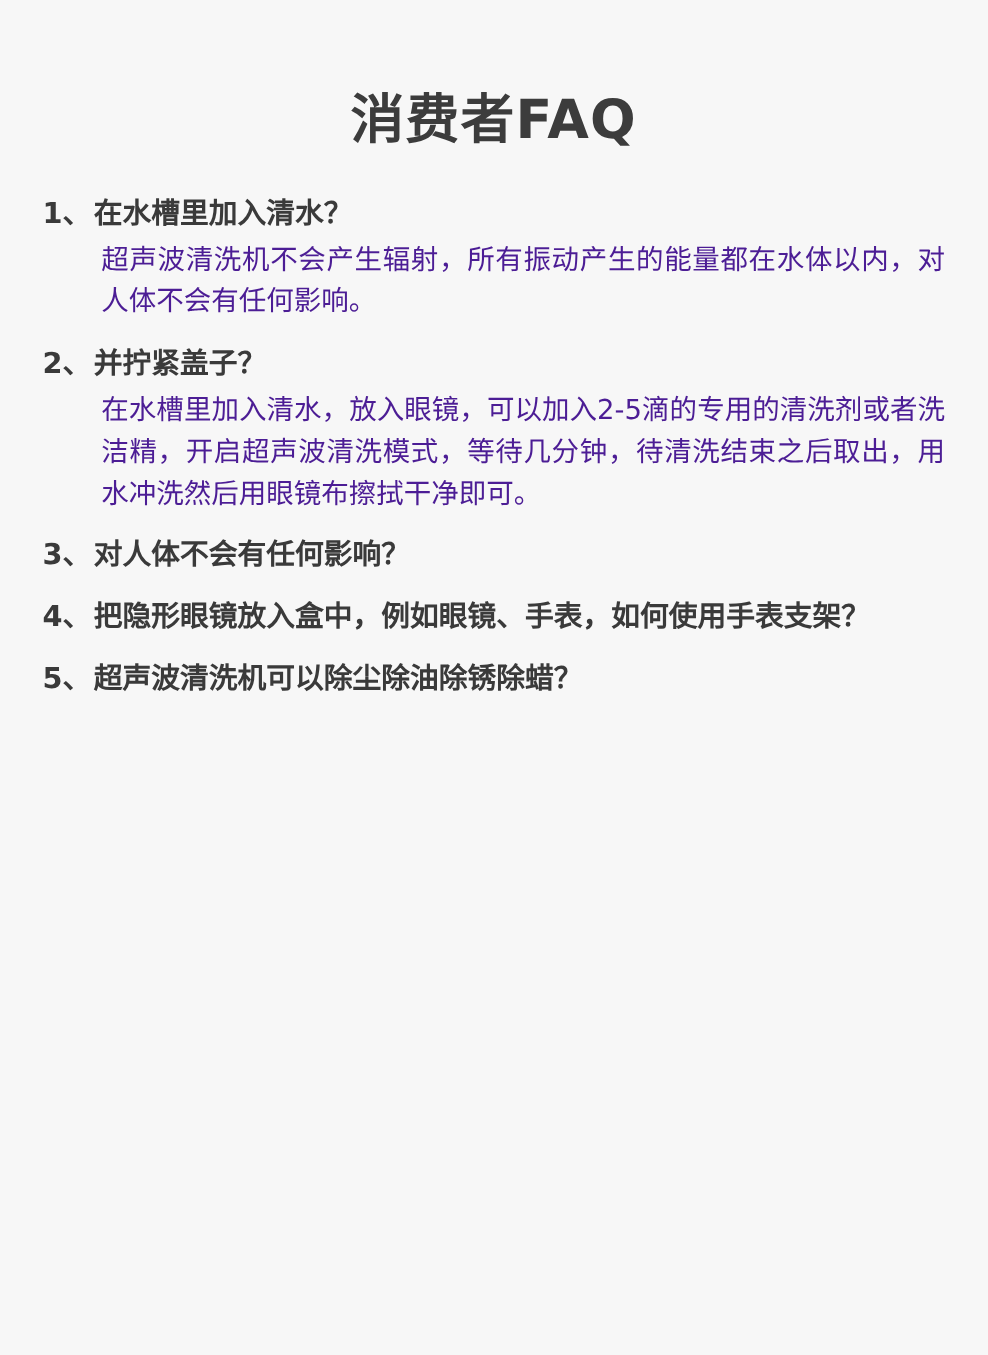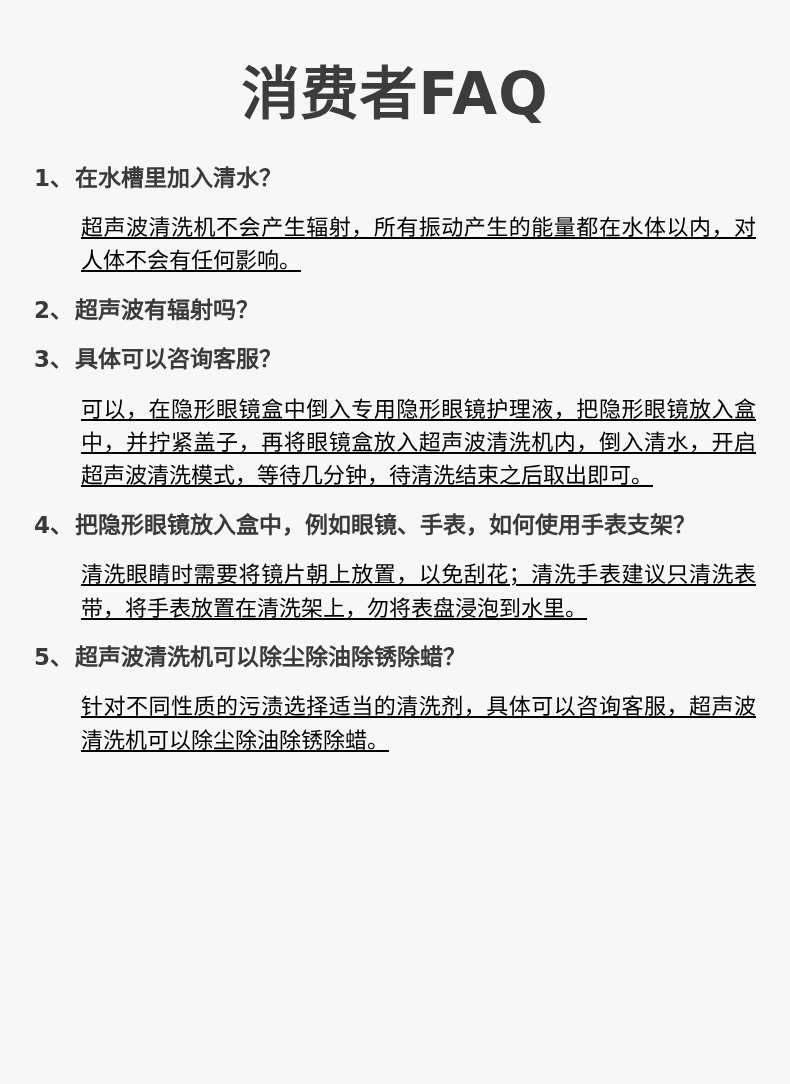--- a/index.html
+++ b/index.html
@@ -17,25 +17,25 @@
   .page {
     width: 790px;
     height: 1084px;
     box-sizing: border-box;
     padding: 0 34px;
     background: #f7f7f7;
     position: relative;
   }
   .page-title {
     text-align: center;
-    font-size: 58px;
+    font-size: 43px;
     font-weight: bold;
     color: #3c3c3c;
     letter-spacing: 1px;
-    margin: 4px;
+    margin: 15px;
     padding-top: 56px;
     padding-bottom: 6px;
     line-height: 1.2;
   }
   .faq-list {
     margin-top: 26px;
   }
   .faq-item {
     margin-bottom: 16px;
   }
@@ -52,28 +52,27 @@
     flex: 0 0 auto;
     font-weight: bold;
     white-space: nowrap;
   }
   .faq-qtext {
     flex: 1 1 auto;
     padding-left: 2px;
   }
   .faq-a {
     font-size: 22px;
-    color: #000000;
+    color: #4c1d95;
     line-height: 1.52;
-    margin-top: 16px;
+    margin-top: 4px;
     padding-left: 47px;
     letter-spacing: 0px;
     text-align: justify;
     text-justify: inter-ideograph;
-    text-decoration: underline;
   }
 </style>
 </head>
 <body>
 
 <div class="page">
 
   <h1 class="page-title">消费者FAQ</h1>
 
   <div class="faq-list">
@@ -82,42 +81,40 @@
       <div class="faq-q">
         <span class="faq-num">1、</span>
         <span class="faq-qtext">在水槽里加入清水？</span>
       </div>
       <div class="faq-a">超声波清洗机不会产生辐射，所有振动产生的能量都在水体以内，对人体不会有任何影响。</div>
     </div>
 
     <div class="faq-item">
       <div class="faq-q">
         <span class="faq-num">2、</span>
-        <span class="faq-qtext">超声波有辐射吗？</span>
+        <span class="faq-qtext">并拧紧盖子？</span>
       </div>
+      <div class="faq-a">在水槽里加入清水，放入眼镜，可以加入2-5滴的专用的清洗剂或者洗洁精，开启超声波清洗模式，等待几分钟，待清洗结束之后取出，用水冲洗然后用眼镜布擦拭干净即可。</div>
     </div>
 
     <div class="faq-item">
       <div class="faq-q">
         <span class="faq-num">3、</span>
-        <span class="faq-qtext">具体可以咨询客服？</span>
+        <span class="faq-qtext">对人体不会有任何影响？</span>
       </div>
-      <div class="faq-a">可以，在隐形眼镜盒中倒入专用隐形眼镜护理液，把隐形眼镜放入盒中，并拧紧盖子，再将眼镜盒放入超声波清洗机内，倒入清水，开启超声波清洗模式，等待几分钟，待清洗结束之后取出即可。</div>
     </div>
 
     <div class="faq-item">
       <div class="faq-q">
         <span class="faq-num">4、</span>
         <span class="faq-qtext">把隐形眼镜放入盒中，例如眼镜、手表，如何使用手表支架？</span>
       </div>
-      <div class="faq-a">清洗眼睛时需要将镜片朝上放置，以免刮花；清洗手表建议只清洗表带，将手表放置在清洗架上，勿将表盘浸泡到水里。</div>
     </div>
 
     <div class="faq-item">
       <div class="faq-q">
         <span class="faq-num">5、</span>
         <span class="faq-qtext">超声波清洗机可以除尘除油除锈除蜡？</span>
       </div>
-      <div class="faq-a">针对不同性质的污渍选择适当的清洗剂，具体可以咨询客服，超声波清洗机可以除尘除油除锈除蜡。</div>
     </div>
 
   </div>
 </div>
 
 </body></html>

